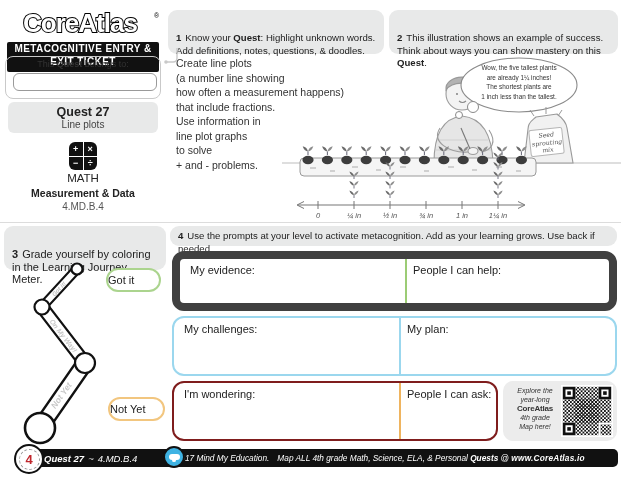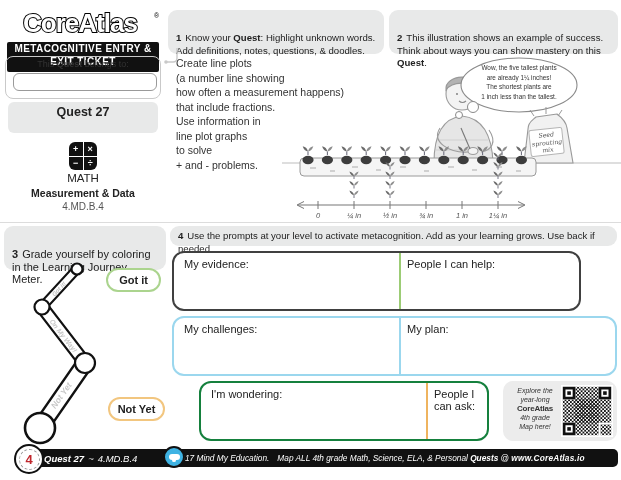--- a/index.html
+++ b/index.html
@@ -29,34 +29,34 @@
   .step2{left:389px;top:10px;width:229px;height:37px;}
   .step3{left:4px;top:226px;width:162px;height:35px;font-size:11px;}
   .step4{left:170px;top:226px;width:447px;height:20px;padding:4px 8px;}
   .desc{left:176px;top:56px;width:185px;font-size:10.5px;line-height:14.5px;color:#333;white-space:pre-line;}
   
   .bubble-text{left:464px;top:63px;width:110px;font-size:6.4px;line-height:9.6px;text-align:center;
                color:#333;white-space:pre-line;}
   .bag-text{left:529px;top:131px;width:36px;font-size:6.2px;line-height:7.5px;text-align:center;color:#555;
             font-family:"DejaVu Serif",serif;font-style:italic;transform:rotate(-6deg);white-space:pre-line;}
   
-  .oval{border-radius:14px;background:#fff;text-align:center;font-weight:bold;box-sizing:border-box;}
+  .oval{border-radius:14px;background:#fff;text-align:left;font-weight:normal;box-sizing:border-box;}
   .got-it{left:106px;top:268px;width:55px;height:24px;border:2px solid #abd48e;font-size:11px;line-height:20px;}
   .on-my-way{left:100px;top:332px;width:70px;height:24px;border:2px solid #9fd7ef;font-size:10.5px;line-height:20px;}
   .not-yet{left:108px;top:397px;width:57px;height:24px;border:2px solid #f2c67f;font-size:11px;line-height:20px;}
   
   .pbox{border-radius:12px;background:#fff;box-sizing:border-box;}
   .pbox .lab{position:absolute;top:5px;font-size:11px;color:#222;}
   .pbox .l1{left:10px;} .pbox .l2{left:233px;}
   .pbox .vdiv{position:absolute;left:225px;top:0;bottom:0;width:1.5px;}
-  .box-green{left:172px;top:251px;width:409px;height:60px;border:2px solid #404040;}
+  .box-green{left:172px;top:251px;width:445px;height:60px;border:8px solid #404040;}
   .box-green .vdiv{background:#9ccc75;}
   .box-blue{left:172px;top:316px;width:445px;height:60px;border:2px solid #9bd7ee;}
   .box-blue .vdiv{background:#9bd7ee;}
-  .box-orange{left:172px;top:381px;width:290px;height:60px;border:2px solid #15803d;margin-left:27px;}
+  .box-orange{left:172px;top:381px;width:326px;height:60px;border:2px solid #7f1d1d;}
   .box-orange .vdiv{background:#efb45f;}
   .fill-area{position:absolute;left:2px;right:2px;top:20px;bottom:2px;}
   
   .qr-panel{left:503px;top:381px;width:114px;height:60px;background:#ececec;border-radius:10px;}
   .qr-text{position:absolute;left:5px;top:5px;width:54px;font-size:7px;line-height:9px;text-align:center;
            font-style:italic;color:#333;}
   .qr-logo{font-weight:900;font-style:normal;font-size:8px;letter-spacing:-.2px;}
   .qr-svg{position:absolute;right:4px;top:4px;}
   
   .footer-bar{left:20px;top:449px;width:598px;height:18px;background:#111;border-radius:5px;color:#fff;
@@ -87,20 +87,21 @@
   </svg>
   <div class="abs banner">METACOGNITIVE ENTRY &amp; EXIT TICKET</div>
 
   <div class="abs belongs-panel">
     <div class="abs belongs-label"><span>This </span><b>Quest</b><span> belongs to:</span></div>
     <input class="belongs-input" value="" style="">
   </div>
 
   <div class="abs quest-box">
     <div class="quest-num">Quest 27</div>
+    <div class="quest-title">Line plots</div>
   </div>
 
   <div class="abs math-icon">
     <span>+</span>
     <span>×</span>
     <span>−</span>
     <span>÷</span>
   </div>
   <div class="abs subject">MATH</div>
   <div class="abs strand">Measurement &amp; Data</div>

